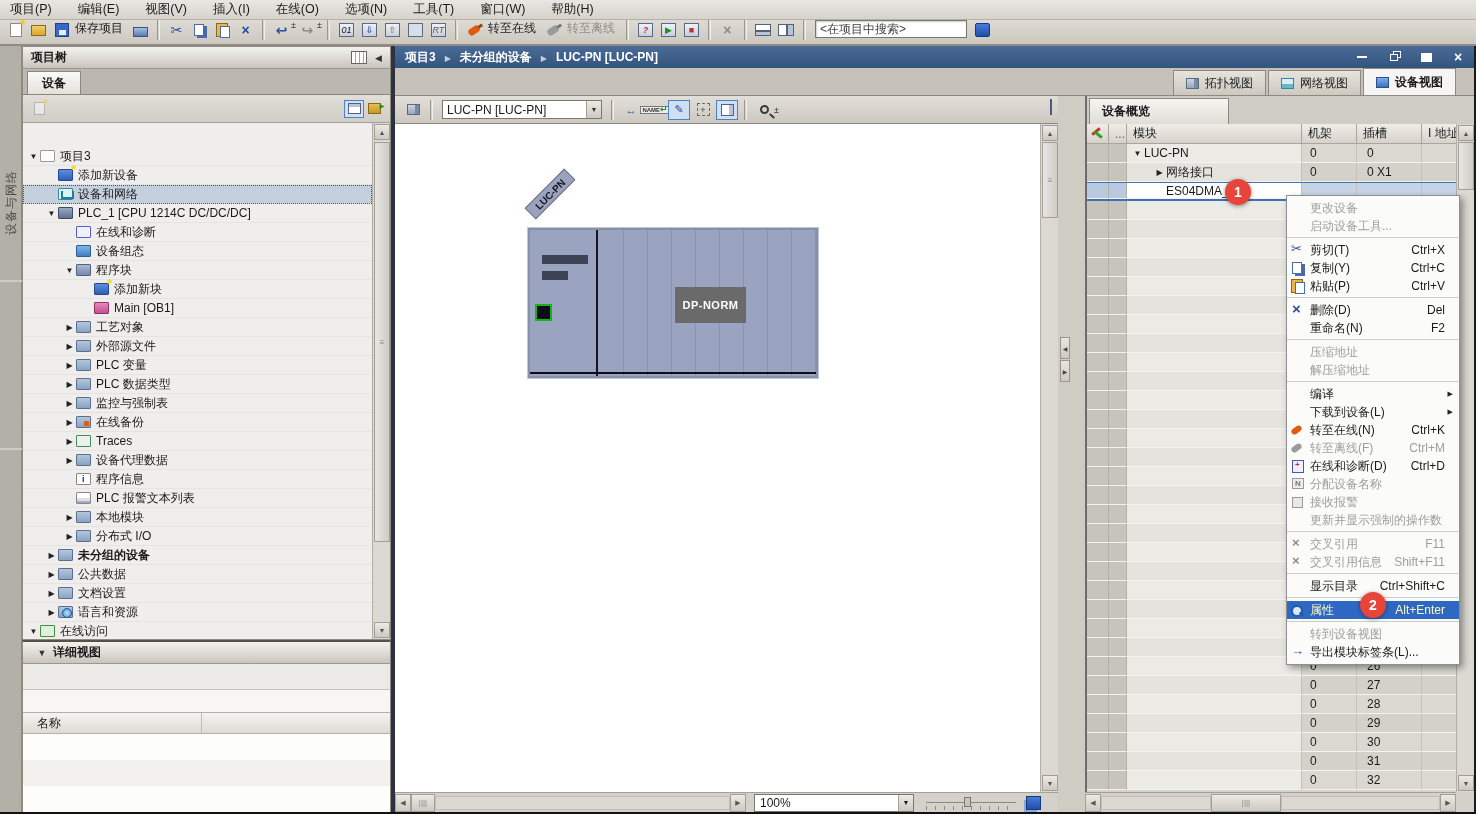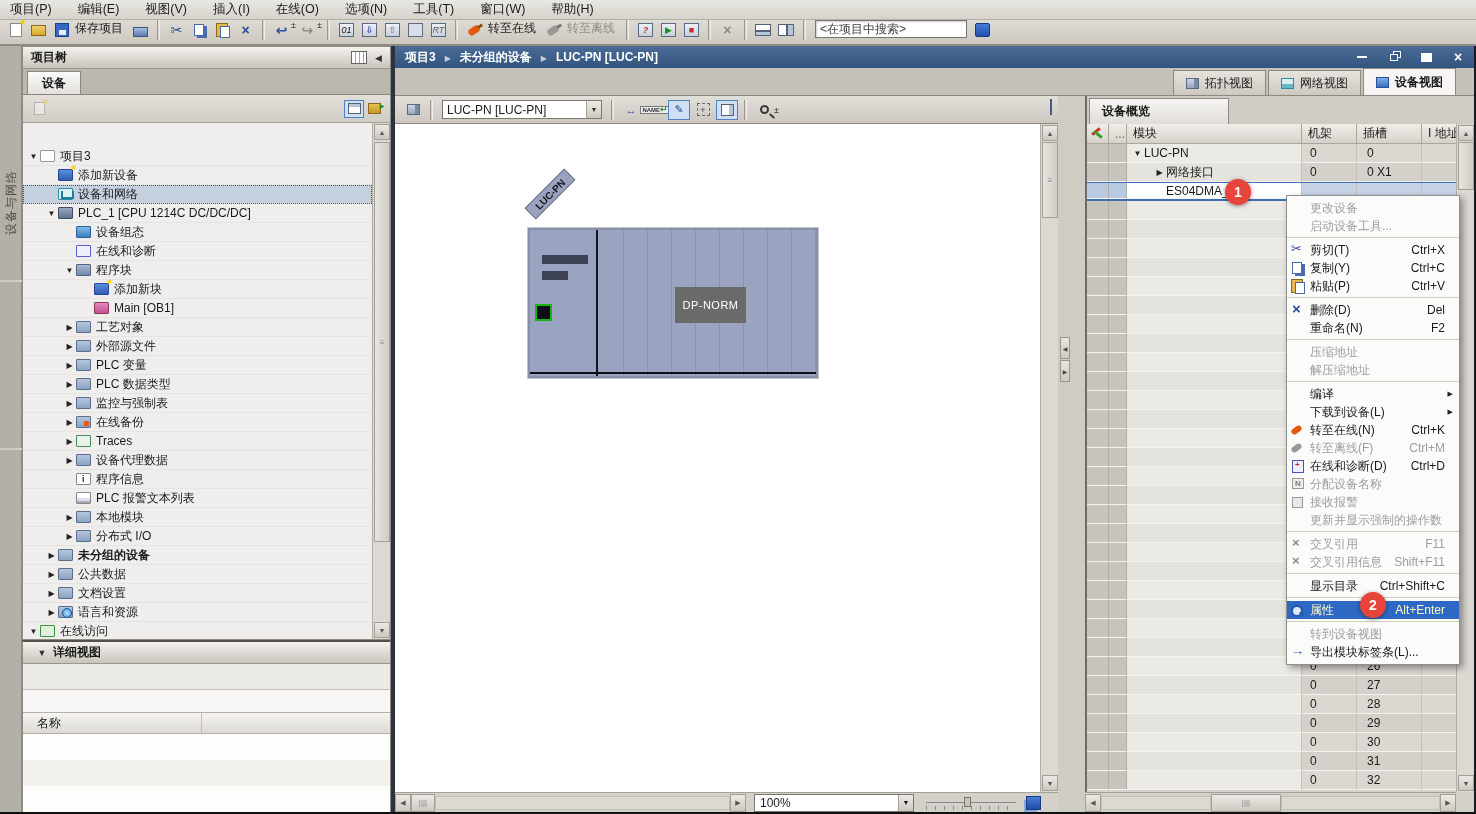--- a/index.html
+++ b/index.html
@@ -129,21 +129,21 @@
 
 #canvas{position:absolute;left:395px;top:124px;width:645px;height:668px;background:#fff;overflow:hidden}
 #dev-tag{position:absolute;left:127px;top:62px;width:56px;height:16px;background:#9aa2bd;border:1px solid #6f7590;transform:rotate(-45deg);display:flex;align-items:center;justify-content:center;font-size:10px;font-weight:bold;color:#15151f}
 #dev-body{position:absolute;left:133px;top:104px;width:290px;height:150px;background:#9aa3bf;border:2px solid #8790a8;box-shadow:0 0 0 1px #c2c6d2}
 #dev-left{position:absolute;left:0;top:0;width:68px;height:100%;border-right:2px solid #15151f}
 .dev-bar1{position:absolute;left:12px;top:25px;width:46px;height:9px;background:#3d4354}
 .dev-bar2{position:absolute;left:12px;top:41px;width:26px;height:9px;background:#3d4354}
 #dev-port{position:absolute;left:5px;top:74px;width:17px;height:17px;background:#0d0d17;border:2px solid #16b216}
 #dev-slots{position:absolute;left:70px;top:0;right:0;height:100%;background:repeating-linear-gradient(90deg,transparent 0 23px,#8b92aa 23px 24px)}
 #dev-bottomline{position:absolute;left:0;right:0;bottom:2px;height:2px;background:#0d0d17}
-#dpnorm{position:absolute;left:145px;top:57px;width:71px;height:36px;background:#6a6a6a;color:#fff;font-weight:normal;font-size:11px;display:flex;align-items:center;justify-content:center;letter-spacing:.5px}
+#dpnorm{position:absolute;left:145px;top:57px;width:71px;height:36px;background:#6a6a6a;color:#fff;font-weight:bold;font-size:11px;display:flex;align-items:center;justify-content:center;letter-spacing:.5px}
 
 
 #canvas-vscroll{position:absolute;left:1040px;top:124px;width:18px;height:668px;background:#dcd9d3;border-left:1px solid #b2aea6}
 #canvas-bottom{position:absolute;left:395px;top:792px;width:663px;height:20px;background:#d4d1ca;border-top:1px solid #a5a199;display:flex;align-items:center}
 .hsb-btn{width:16px;height:18px;background:linear-gradient(#eceae5,#cdc9c1);border:1px solid #a39f97;display:flex;align-items:center;justify-content:center;font-size:7px;color:#555;flex:none}
 .hsb-grip{width:24px;height:18px;background:linear-gradient(#eceae5,#cdc9c1);border:1px solid #a39f97;display:flex;align-items:center;justify-content:center;font-size:8px;color:#888;flex:none}
 .hsb-track{height:14px;background:#dcd9d3;border:1px solid #c2beb6;flex:none}
 #zoom-select{width:160px;height:18px;background:#fff;border:1px solid #7c786f;display:flex;align-items:center;margin-left:8px;flex:none}
 #zoom-select .val{flex:1;padding-left:5px}
 #zoom-select .dd{width:15px;height:16px;background:linear-gradient(#eceae5,#cdc9c1);border-left:1px solid #a39f97;display:flex;align-items:center;justify-content:center;font-size:7px}
@@ -363,28 +363,28 @@
         </div>
 
         <div class="trow" style="--lv: 1;">
           <span class="expander">▼</span>
           <span class="ic tic ic-plc"></span>
           <span class="tlabel">PLC_1 [CPU 1214C DC/DC/DC]</span>
         </div>
 
         <div class="trow" style="--lv: 2;">
           <span class="expander"></span>
+          <span class="ic tic ic-diag"></span>
+          <span class="tlabel">在线和诊断</span>
+        </div>
+
+        <div class="trow" style="--lv: 2;">
+          <span class="expander"></span>
           <span class="ic tic ic-devconf"></span>
           <span class="tlabel">设备组态</span>
-        </div>
-
-        <div class="trow" style="--lv: 2;">
-          <span class="expander"></span>
-          <span class="ic tic ic-diag"></span>
-          <span class="tlabel">在线和诊断</span>
         </div>
 
         <div class="trow" style="--lv: 2;">
           <span class="expander">▼</span>
           <span class="ic tic ic-blocks"></span>
           <span class="tlabel">程序块</span>
         </div>
 
         <div class="trow" style="--lv: 3;">
           <span class="expander"></span>

